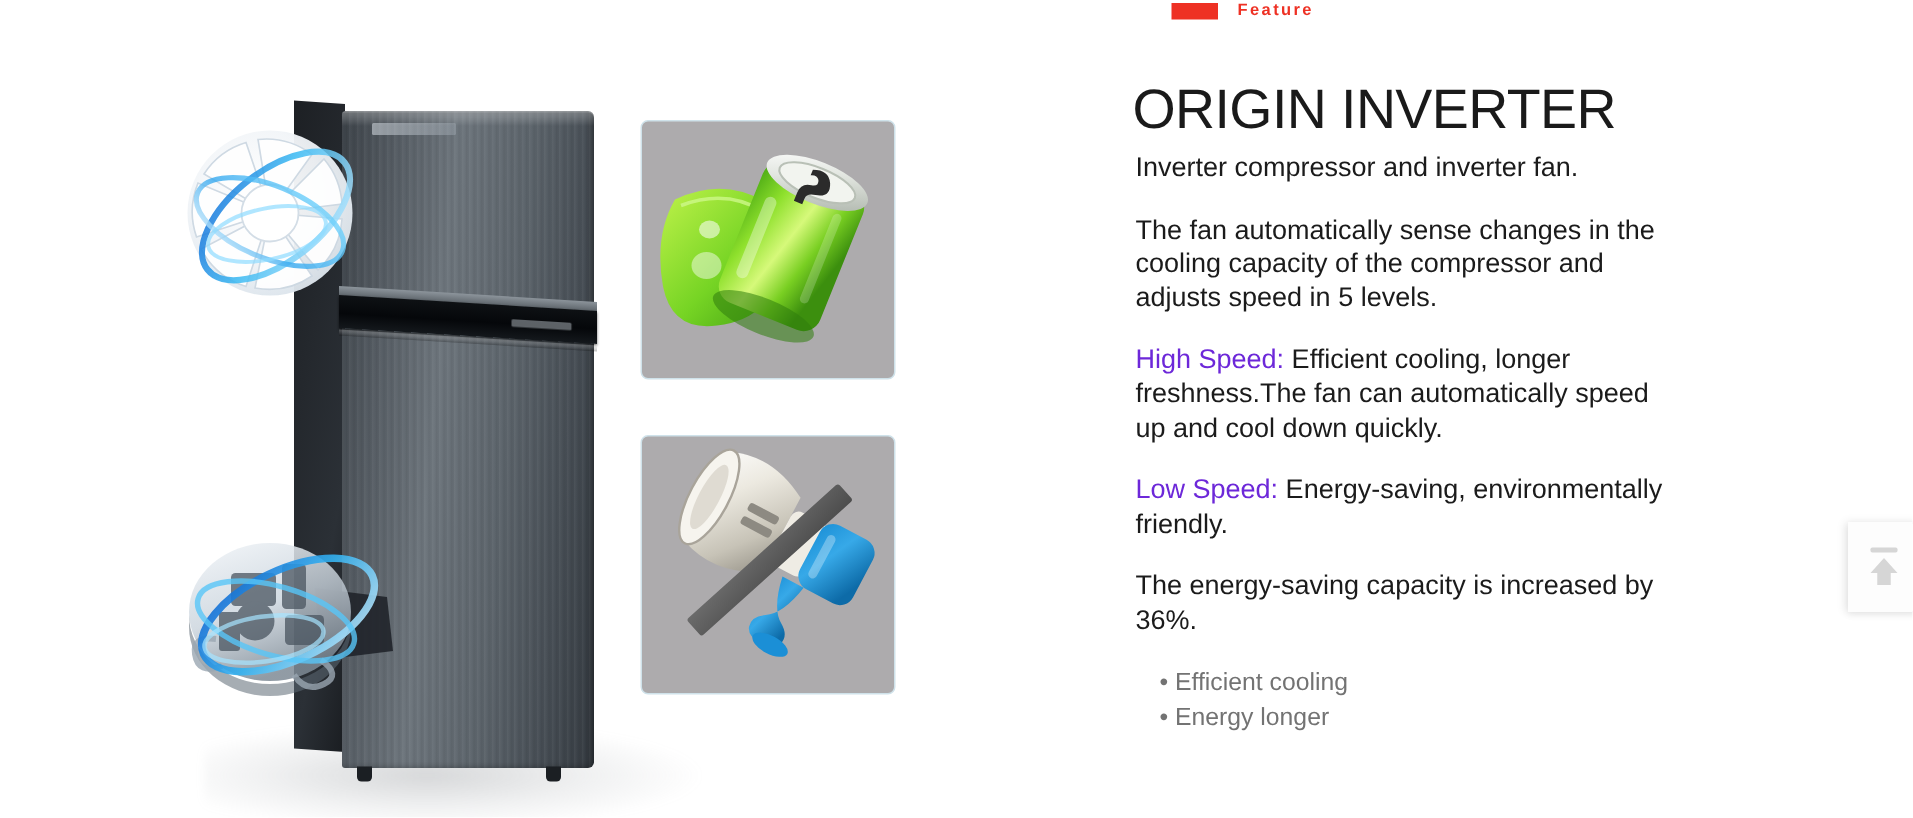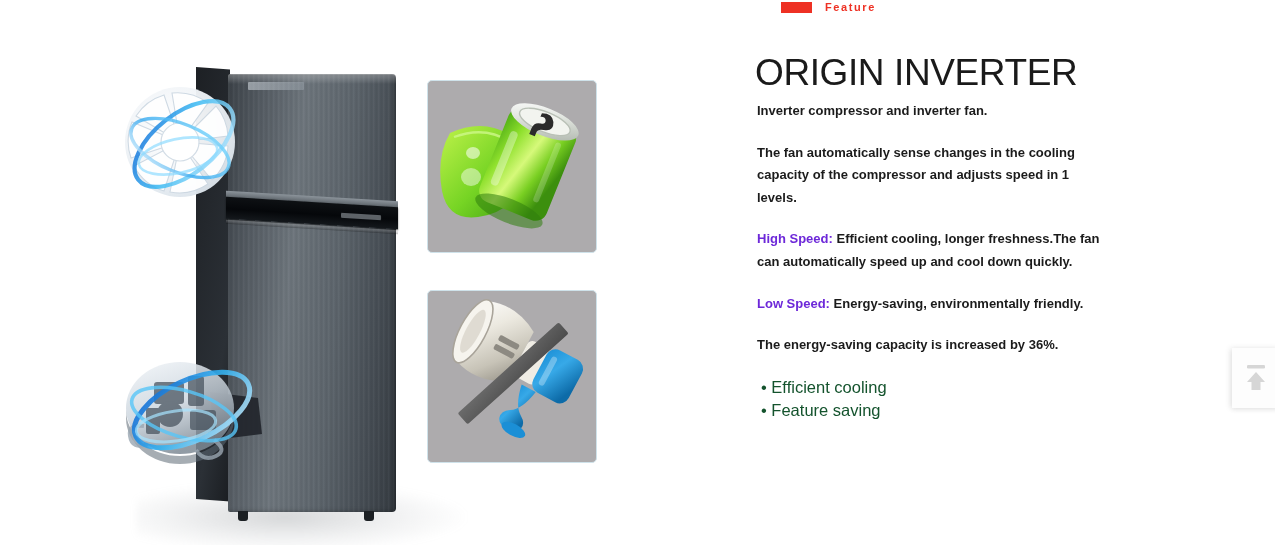--- a/index.html
+++ b/index.html
@@ -84,24 +84,24 @@
   .eyebrow .bar{width:31px;height:11px;background:#ee3124;display:block;}
   .eyebrow .lbl{
     color:#ee3124;font-size:11px;font-weight:bold;letter-spacing:1.6px;line-height:11px;
   }
   .title{
     position:absolute;top:26px;left:-2px;font-size:37px;font-weight:normal;color:#1a1a1a;
     letter-spacing:-.4px;line-height:44px;white-space:nowrap;
   }
   .body{position:absolute;top:100px;left:0;width:352px;}
   .para{
-    font-size:13px;line-height:22.6px;color:#1b1b1b;margin:0 0 19px 0;font-weight:bold;
+    font-size:18px;line-height:22.6px;color:#1b1b1b;margin:0 0 19px 0;
   }
   .accent{color:#6d28d9;}
-  .bullets{font-size:16.5px;line-height:23px;color:#14532d;margin:4px;}
+  .bullets{font-size:16.5px;line-height:23px;color:#737373;margin:16px;}
   .bullets div{white-space:nowrap;}
 
   
   .scrolltop{
     position:absolute;left:1232px;top:348px;width:48px;height:60px;background:#fdfdfd;
     box-shadow:-2px 0 6px rgba(0,0,0,.09), 0 2px 5px rgba(0,0,0,.06);
     display:flex;align-items:center;justify-content:center;
   }
   .scrolltop svg{display:block;}
 </style>
@@ -273,31 +273,31 @@
     <div class="eyebrow">
       <span class="bar"></span>
       <span class="lbl">Feature</span>
     </div>
 
     <h1 class="title">ORIGIN INVERTER</h1>
 
     <div class="body">
       <p class="para">Inverter compressor and inverter fan.</p>
 
-      <p class="para">The fan automatically sense changes in the cooling capacity of the compressor and adjusts speed in 1 levels.</p>
+      <p class="para">The fan automatically sense changes in the cooling capacity of the compressor and adjusts speed in 5 levels.</p>
 
       <p class="para"><span class="accent">High Speed:</span><span> Efficient cooling, longer freshness.The fan can automatically speed up and cool down quickly.</span></p>
 
       <p class="para"><span class="accent">Low Speed:</span><span> Energy-saving, environmentally friendly.</span></p>
 
       <p class="para">The energy-saving capacity is increased by 36%.</p>
 
       <div class="bullets">
         <div>• Efficient cooling</div>
-        <div>• Feature saving</div>
+        <div>• Energy longer</div>
       </div>
     </div>
   </div>
 
   <div class="scrolltop">
     <svg width="26" height="30" viewBox="0 0 26 30">
       <rect x="4" y="2" width="18" height="3.4" rx="1.2" fill="#d6d6d6"></rect>
       <path d="M13 9 L22 19 L17.5 19 L17.5 27 L8.5 27 L8.5 19 L4 19 Z" fill="#d6d6d6"></path>
     </svg>
   </div>

